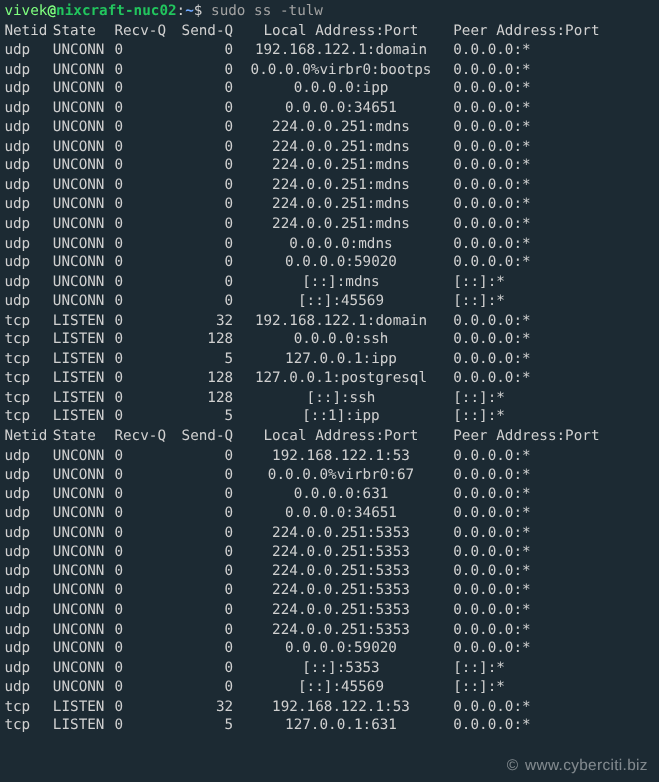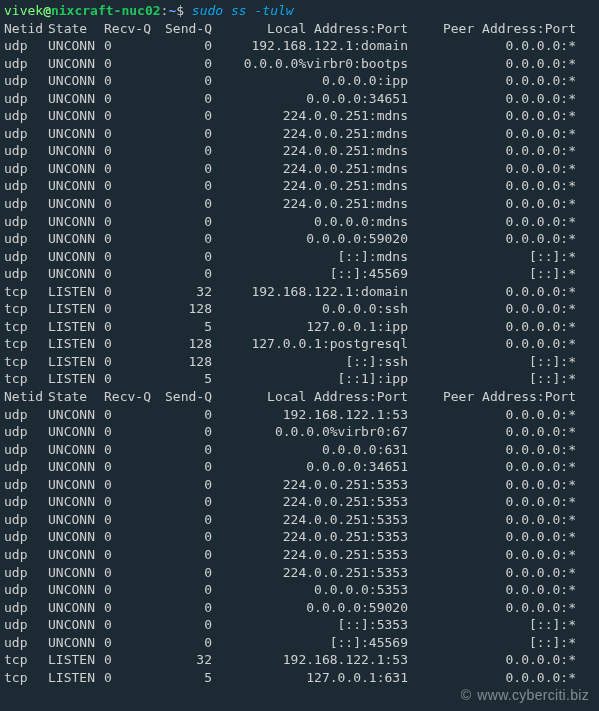--- a/index.html
+++ b/index.html
@@ -15,29 +15,29 @@
     position: relative;
     padding: 2px 4px;
   }
   .row { white-space: pre; }
   .prompt-user  { color: #7fff7f; font-weight: normal; }
   .prompt-at    { color: #7fff7f; font-weight: bold; }
   .prompt-host  { color: #22c55e; font-weight: bold; }
   .prompt-colon { color: #d0d0d0; }
   .prompt-path  { color: #6fa8ff; font-weight: bold; }
   .prompt-dollar{ color: #d0d0d0; }
-  .cmd          { color: #0ea5e9; font-style: italic; }
+  .cmd          { color: #a3a3a3; }
   .hdr          { color: #d0d0d0; }
   .cell         { display: inline-block; }
   .c-netid { width: 44px; }
   .c-state { width: 56px; }
   .c-recvq { width: 54px; }
   .c-sendq { width: 54px; text-align: right; }
-  .c-local { width: 200px; text-align: right; padding-right: 4px; }
-  .c-peer  { width: 164px; text-align: right; }
+  .c-local { width: 200px; text-align: center; padding-right: 4px; }
+  .c-peer  { width: 164px; }
   .watermark {
     position: absolute;
     right: 10px;
     bottom: 6px;
     color: rgba(255,255,255,0.45);
     font-family: Arial, Helvetica, sans-serif;
     font-size: 14px;
     letter-spacing: 0.3px;
     text-align: center;
   }
@@ -73,21 +73,20 @@
     <div class="row"><span class="cell c-netid">udp</span><span class="cell c-state">UNCONN</span><span class="cell c-recvq">0</span><span class="cell c-sendq">0</span><span class="cell c-local">192.168.122.1:53</span><span class="cell c-peer">0.0.0.0:*</span></div>
     <div class="row"><span class="cell c-netid">udp</span><span class="cell c-state">UNCONN</span><span class="cell c-recvq">0</span><span class="cell c-sendq">0</span><span class="cell c-local">0.0.0.0%virbr0:67</span><span class="cell c-peer">0.0.0.0:*</span></div>
     <div class="row"><span class="cell c-netid">udp</span><span class="cell c-state">UNCONN</span><span class="cell c-recvq">0</span><span class="cell c-sendq">0</span><span class="cell c-local">0.0.0.0:631</span><span class="cell c-peer">0.0.0.0:*</span></div>
     <div class="row"><span class="cell c-netid">udp</span><span class="cell c-state">UNCONN</span><span class="cell c-recvq">0</span><span class="cell c-sendq">0</span><span class="cell c-local">0.0.0.0:34651</span><span class="cell c-peer">0.0.0.0:*</span></div>
     <div class="row"><span class="cell c-netid">udp</span><span class="cell c-state">UNCONN</span><span class="cell c-recvq">0</span><span class="cell c-sendq">0</span><span class="cell c-local">224.0.0.251:5353</span><span class="cell c-peer">0.0.0.0:*</span></div>
     <div class="row"><span class="cell c-netid">udp</span><span class="cell c-state">UNCONN</span><span class="cell c-recvq">0</span><span class="cell c-sendq">0</span><span class="cell c-local">224.0.0.251:5353</span><span class="cell c-peer">0.0.0.0:*</span></div>
     <div class="row"><span class="cell c-netid">udp</span><span class="cell c-state">UNCONN</span><span class="cell c-recvq">0</span><span class="cell c-sendq">0</span><span class="cell c-local">224.0.0.251:5353</span><span class="cell c-peer">0.0.0.0:*</span></div>
     <div class="row"><span class="cell c-netid">udp</span><span class="cell c-state">UNCONN</span><span class="cell c-recvq">0</span><span class="cell c-sendq">0</span><span class="cell c-local">224.0.0.251:5353</span><span class="cell c-peer">0.0.0.0:*</span></div>
     <div class="row"><span class="cell c-netid">udp</span><span class="cell c-state">UNCONN</span><span class="cell c-recvq">0</span><span class="cell c-sendq">0</span><span class="cell c-local">224.0.0.251:5353</span><span class="cell c-peer">0.0.0.0:*</span></div>
     <div class="row"><span class="cell c-netid">udp</span><span class="cell c-state">UNCONN</span><span class="cell c-recvq">0</span><span class="cell c-sendq">0</span><span class="cell c-local">224.0.0.251:5353</span><span class="cell c-peer">0.0.0.0:*</span></div>
-    <div class="row"><span class="cell c-netid">udp</span><span class="cell c-state">UNCONN</span><span class="cell c-recvq">0</span><span class="cell c-sendq">0</span><span class="cell c-local">0.0.0.0:5353</span><span class="cell c-peer">0.0.0.0:*</span></div>
     <div class="row"><span class="cell c-netid">udp</span><span class="cell c-state">UNCONN</span><span class="cell c-recvq">0</span><span class="cell c-sendq">0</span><span class="cell c-local">0.0.0.0:59020</span><span class="cell c-peer">0.0.0.0:*</span></div>
     <div class="row"><span class="cell c-netid">udp</span><span class="cell c-state">UNCONN</span><span class="cell c-recvq">0</span><span class="cell c-sendq">0</span><span class="cell c-local">[::]:5353</span><span class="cell c-peer">[::]:*</span></div>
     <div class="row"><span class="cell c-netid">udp</span><span class="cell c-state">UNCONN</span><span class="cell c-recvq">0</span><span class="cell c-sendq">0</span><span class="cell c-local">[::]:45569</span><span class="cell c-peer">[::]:*</span></div>
     <div class="row"><span class="cell c-netid">tcp</span><span class="cell c-state">LISTEN</span><span class="cell c-recvq">0</span><span class="cell c-sendq">32</span><span class="cell c-local">192.168.122.1:53</span><span class="cell c-peer">0.0.0.0:*</span></div>
     <div class="row"><span class="cell c-netid">tcp</span><span class="cell c-state">LISTEN</span><span class="cell c-recvq">0</span><span class="cell c-sendq">5</span><span class="cell c-local">127.0.0.1:631</span><span class="cell c-peer">0.0.0.0:*</span></div>
   </div>
 
 <div class="watermark">
   <span class="copy">©</span><span>www.cyberciti.biz</span>
 </div>

